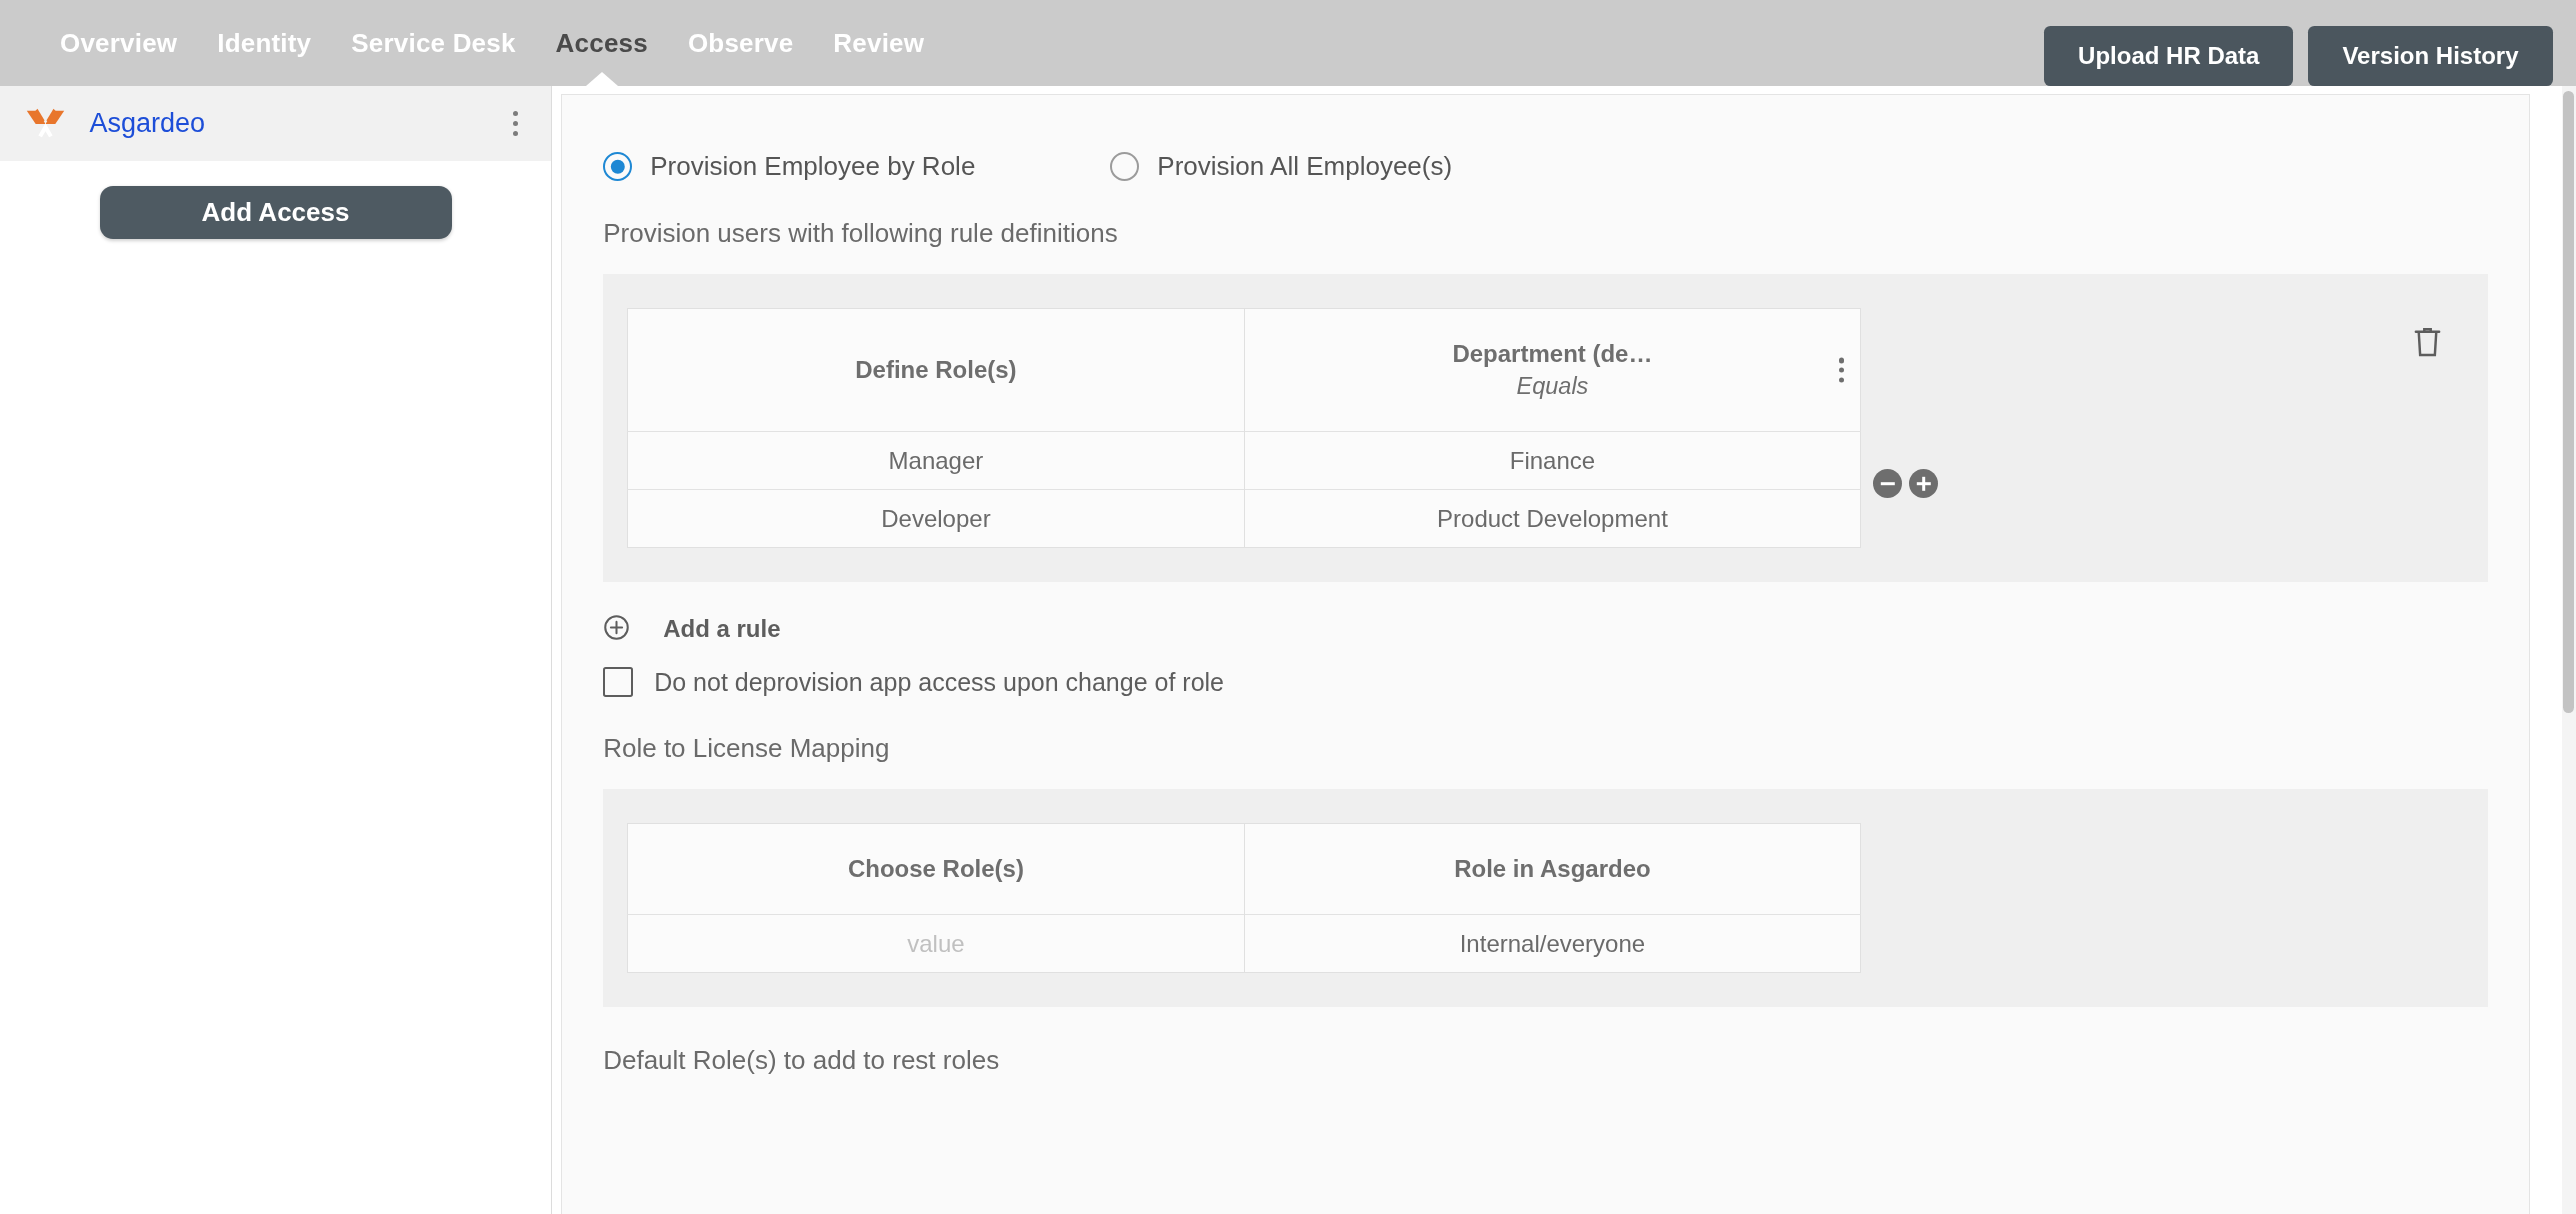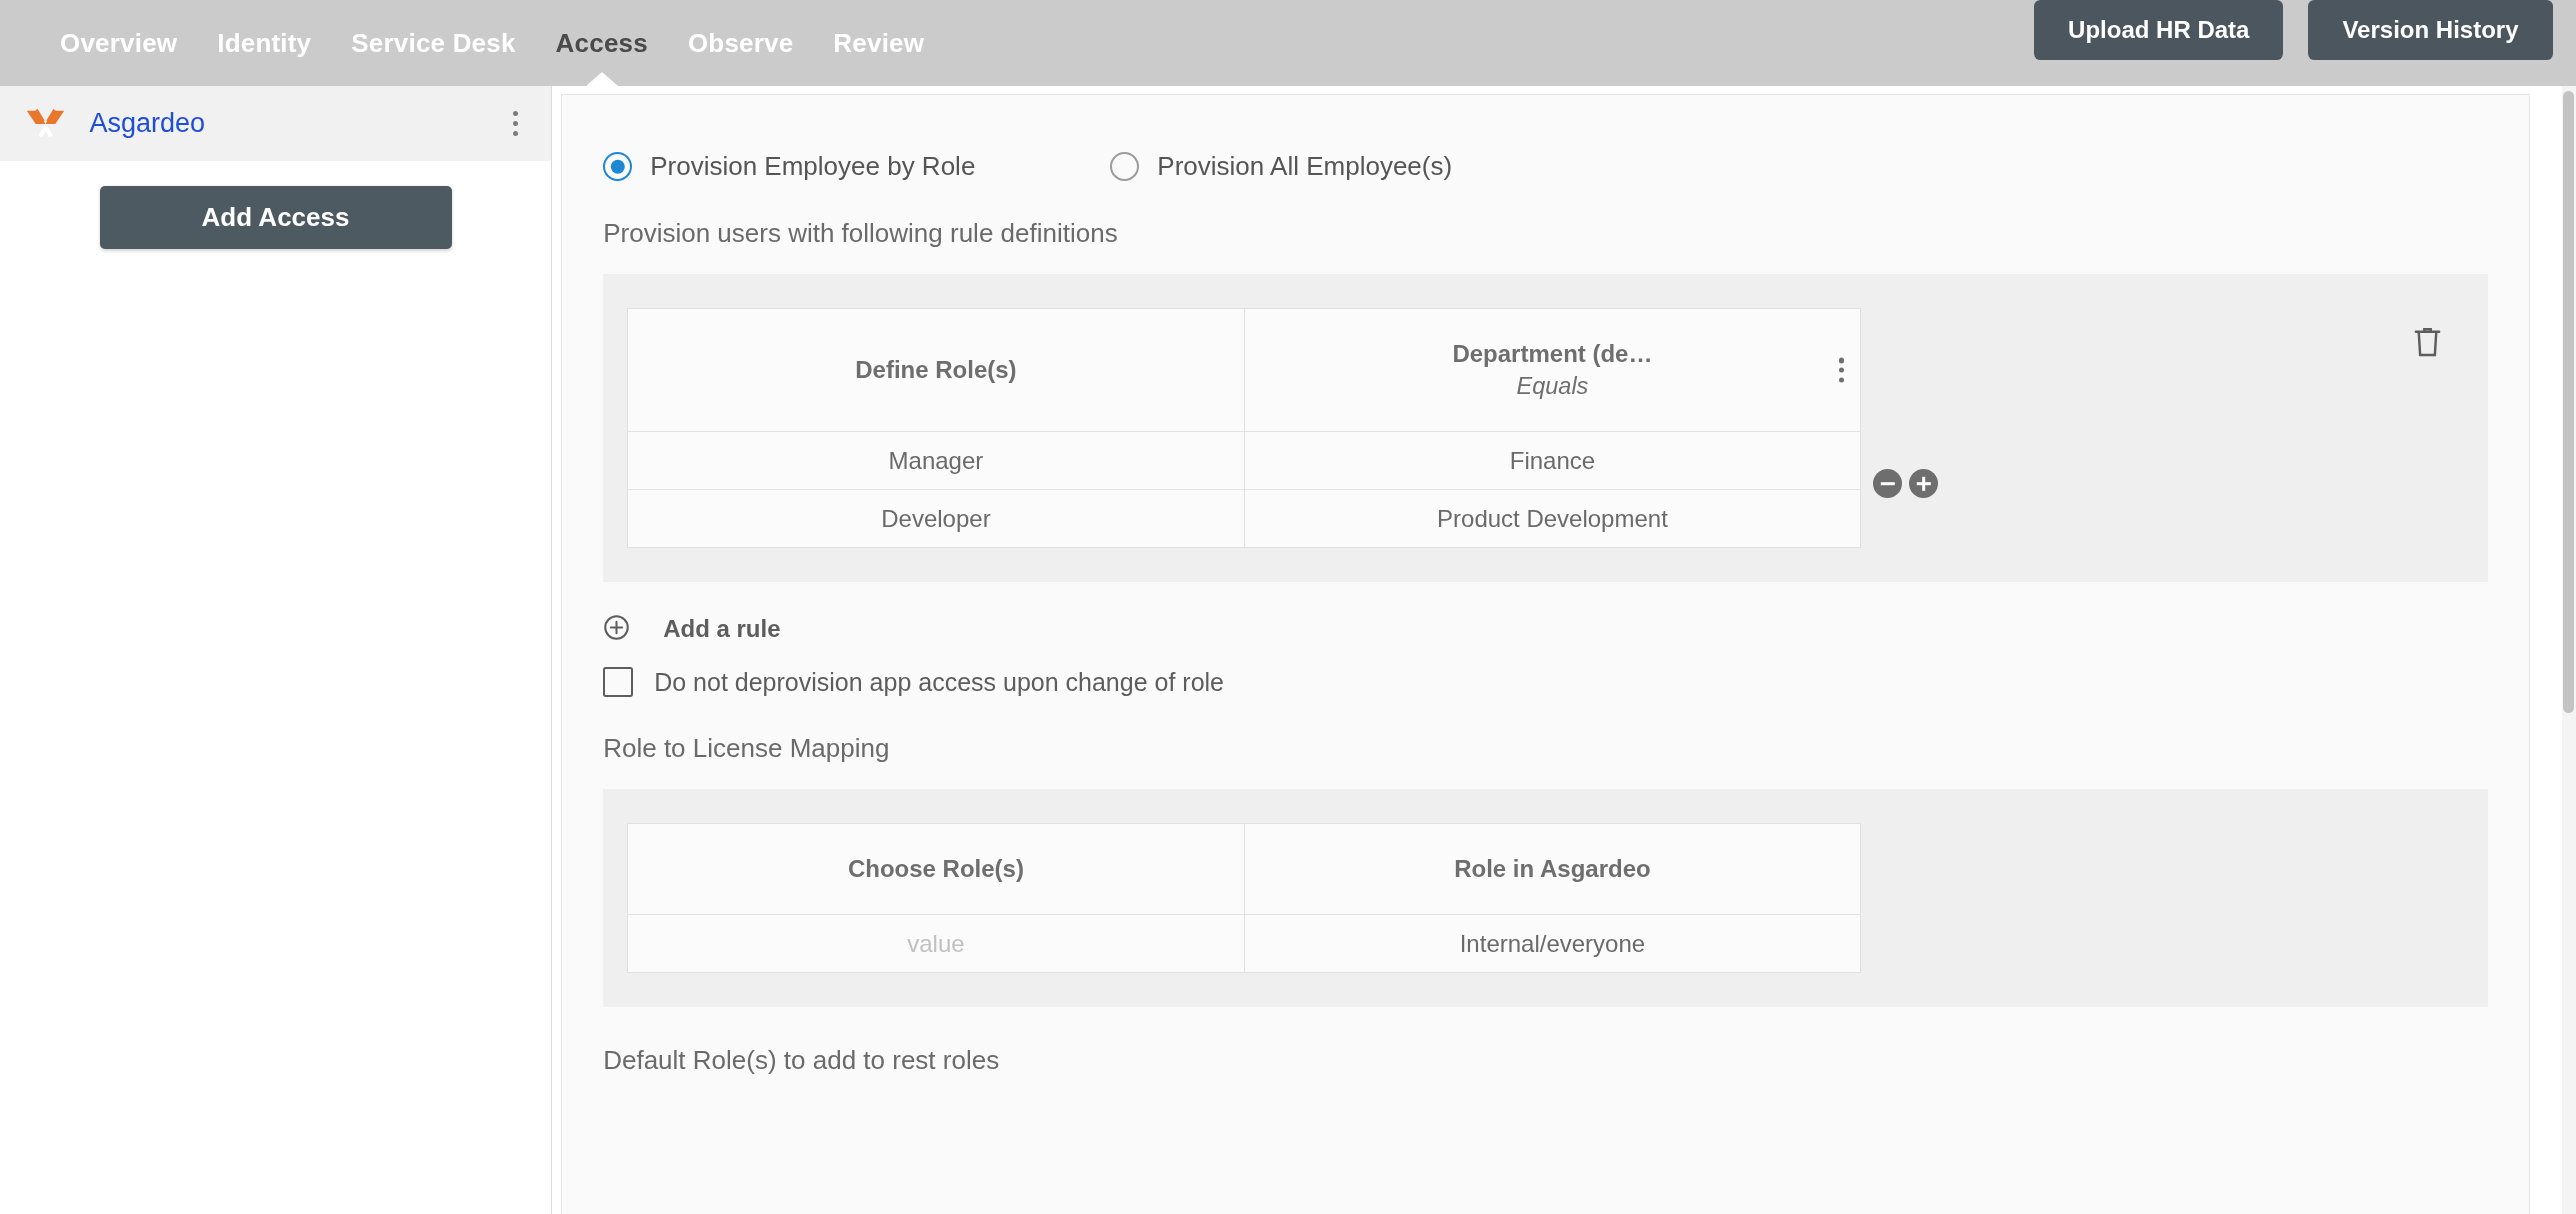--- a/index.html
+++ b/index.html
@@ -46,22 +46,22 @@
     width: 0; height: 0;
     border-left: 16px solid transparent;
     border-right: 16px solid transparent;
     border-bottom: 14.4px solid #ffffff;
   }
   .topbar-actions {
     position: absolute;
     right: 23.5px; top: 0;
     height: 86px;
     display: flex;
-    align-items: flex-start;
-    gap: 25px;
+    align-items: flex-end;
+    gap: 15px;
   }
   .tb-btn {
     background: #4b565e;
     color: #ffffff;
     font-size: 24px;
     font-weight: bold;
     border: none;
     border-radius: 6.3px;
     height: 60px;
     padding: 0 34px;
@@ -112,27 +112,27 @@
   .kebab-v i {
     display: block;
     width: 5.4px; height: 5.4px;
     border-radius: 50%;
     background: #7c7c7c;
   }
   .sidebar-body { padding: 25px 0 0 0; }
   .add-access-btn {
     display: block;
     margin: 0 auto;
-    width: 352px; height: 63px;
+    width: 352px; height: 53px;
     background: #4e5a62;
     color: #ffffff;
     font-size: 26px;
     font-weight: bold;
     border: none;
-    border-radius: 5px;
+    border-radius: 13px;
     cursor: pointer;
     font-family: "Liberation Sans", sans-serif;
     box-shadow: 0 1.8px 3.6px rgba(0,0,0,0.18);
   }
 
   
   .main {
     position: absolute;
     left: 554px; top: 86px;
     width: 2022px;

